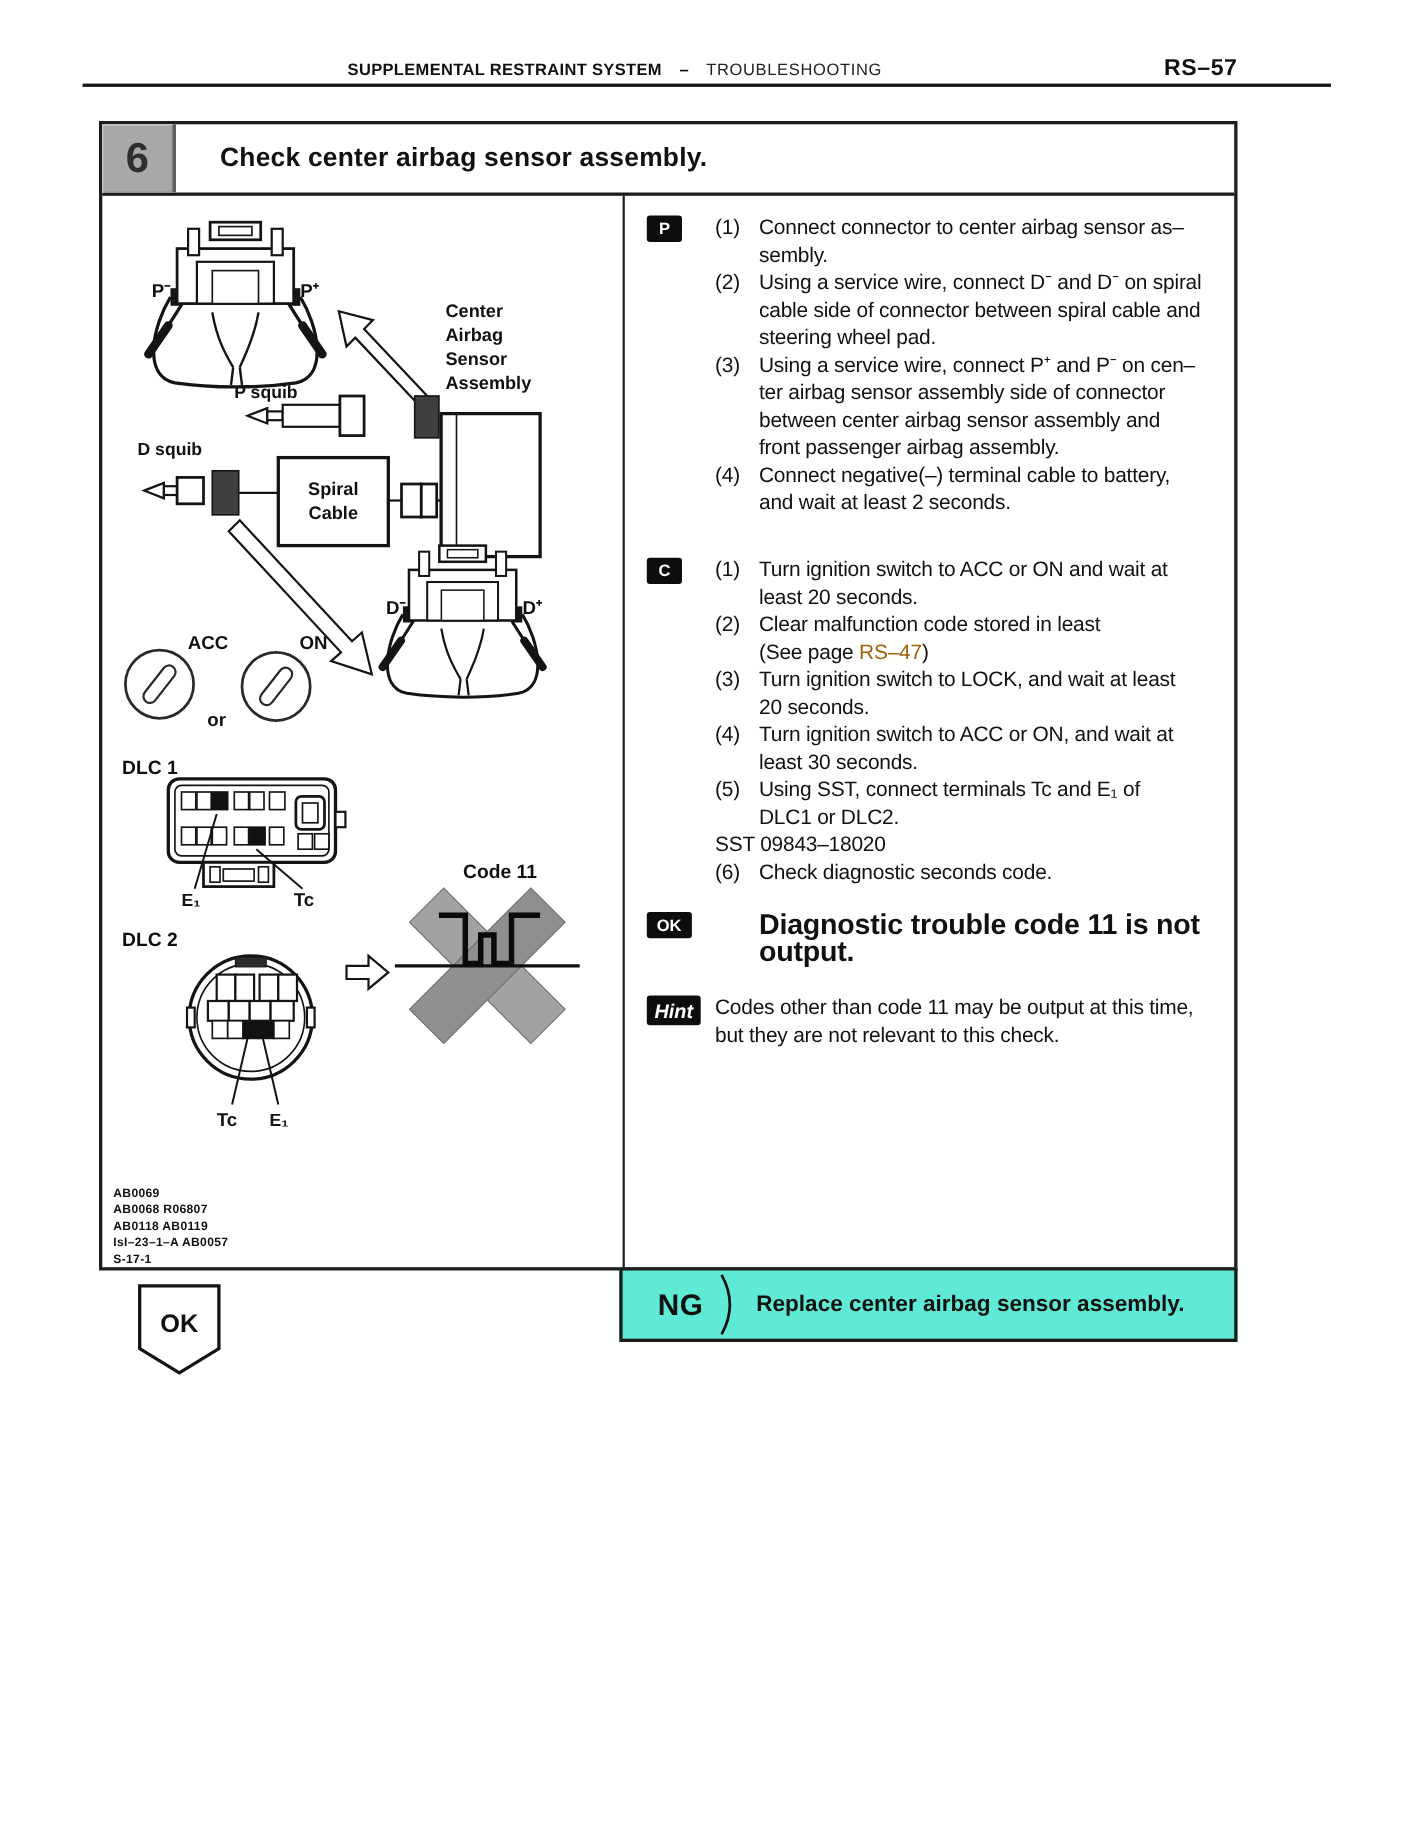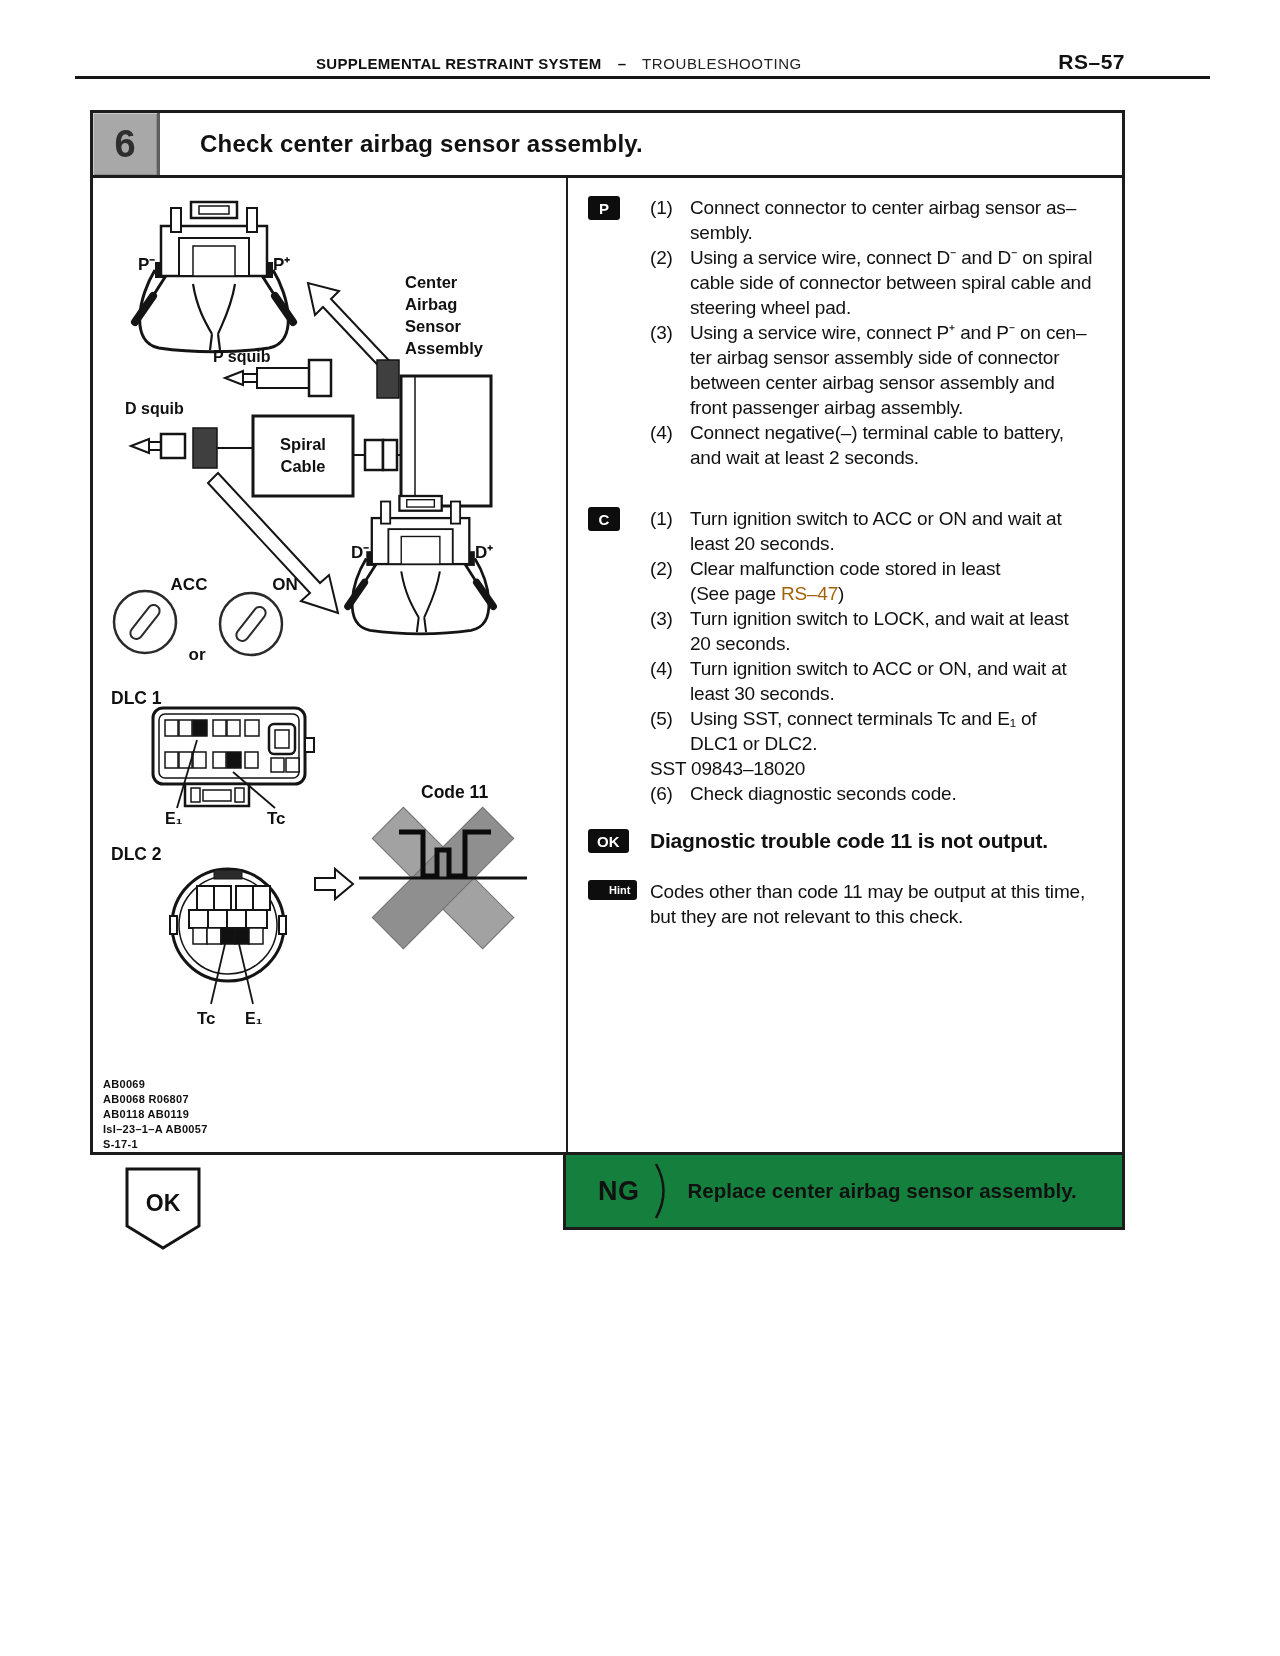--- a/index.html
+++ b/index.html
@@ -27,36 +27,36 @@
   .diagram-panel{width:473px;border-right:2.5px solid #1c1c1c;position:relative;flex-shrink:0;}
   .diagram-panel svg{position:absolute;left:0;top:0;}
   .instructions-panel{flex:1;position:relative;padding-right:10px;box-sizing:border-box;}
 
   svg text{font-family:"Liberation Sans",sans-serif;fill:#101010;}
 
   .section{display:flex;}
   .tag-col{width:82px;padding-left:20px;box-sizing:border-box;padding-top:1px;flex-shrink:0;}
   .tag{display:inline-block;background:#0d0d0d;color:#fff;font-weight:bold;
     font-size:15px;line-height:1;padding:5px 9px 4px 9px;border-radius:3px;min-width:14px;text-align:center;}
-  .tag.hint-tag{font-size:11px;padding:5px 7px 4px 21px;}
+  .tag.hint-tag{font-size:18px;padding:5px 7px 4px 7px;font-style:italic;}
   .sec-content{flex:1;font-size:19px;line-height:25px;letter-spacing:-0.2px;}
   .item{display:flex;}
   .inum{width:40px;flex-shrink:0;}
   .ilines{flex:1;white-space:pre-line;}
   .link{color:#a16207;}
   .sst-line{}
   .sec-p{margin-top:17px;}
   .sec-c{margin-top:36px;}
   .sec-ok{margin-top:22px;}
-  .sec-ok .sec-content{font-size:21px;font-weight:bold;}
+  .sec-ok .sec-content{font-size:26px;font-weight:bold;margin-left:40px;}
   .sec-hint{margin-top:26px;}
   .sec-hint .sec-content{white-space:pre-line;}
 
-  .ng-row{position:absolute;left:563px;top:1152px;width:562px;height:78px;
-    border:3px solid #1c1c1c;box-sizing:border-box;background:#15803d;
+  .ng-row{position:absolute;left:563px;top:1152px;width:562px;height:68px;
+    border:3px solid #1c1c1c;box-sizing:border-box;background:#5eead4;
     display:flex;align-items:center;}
   .ng-label{margin-left:32px;font-size:27px;font-weight:bold;letter-spacing:.5px;}
   .ng-bracket{margin-left:14px;}
   .ng-text{margin-left:14px;font-size:20.5px;font-weight:bold;}
 
   .ok-pointer{position:absolute;left:122px;top:1164px;}
 </style>
 </head>
 <body>
 

